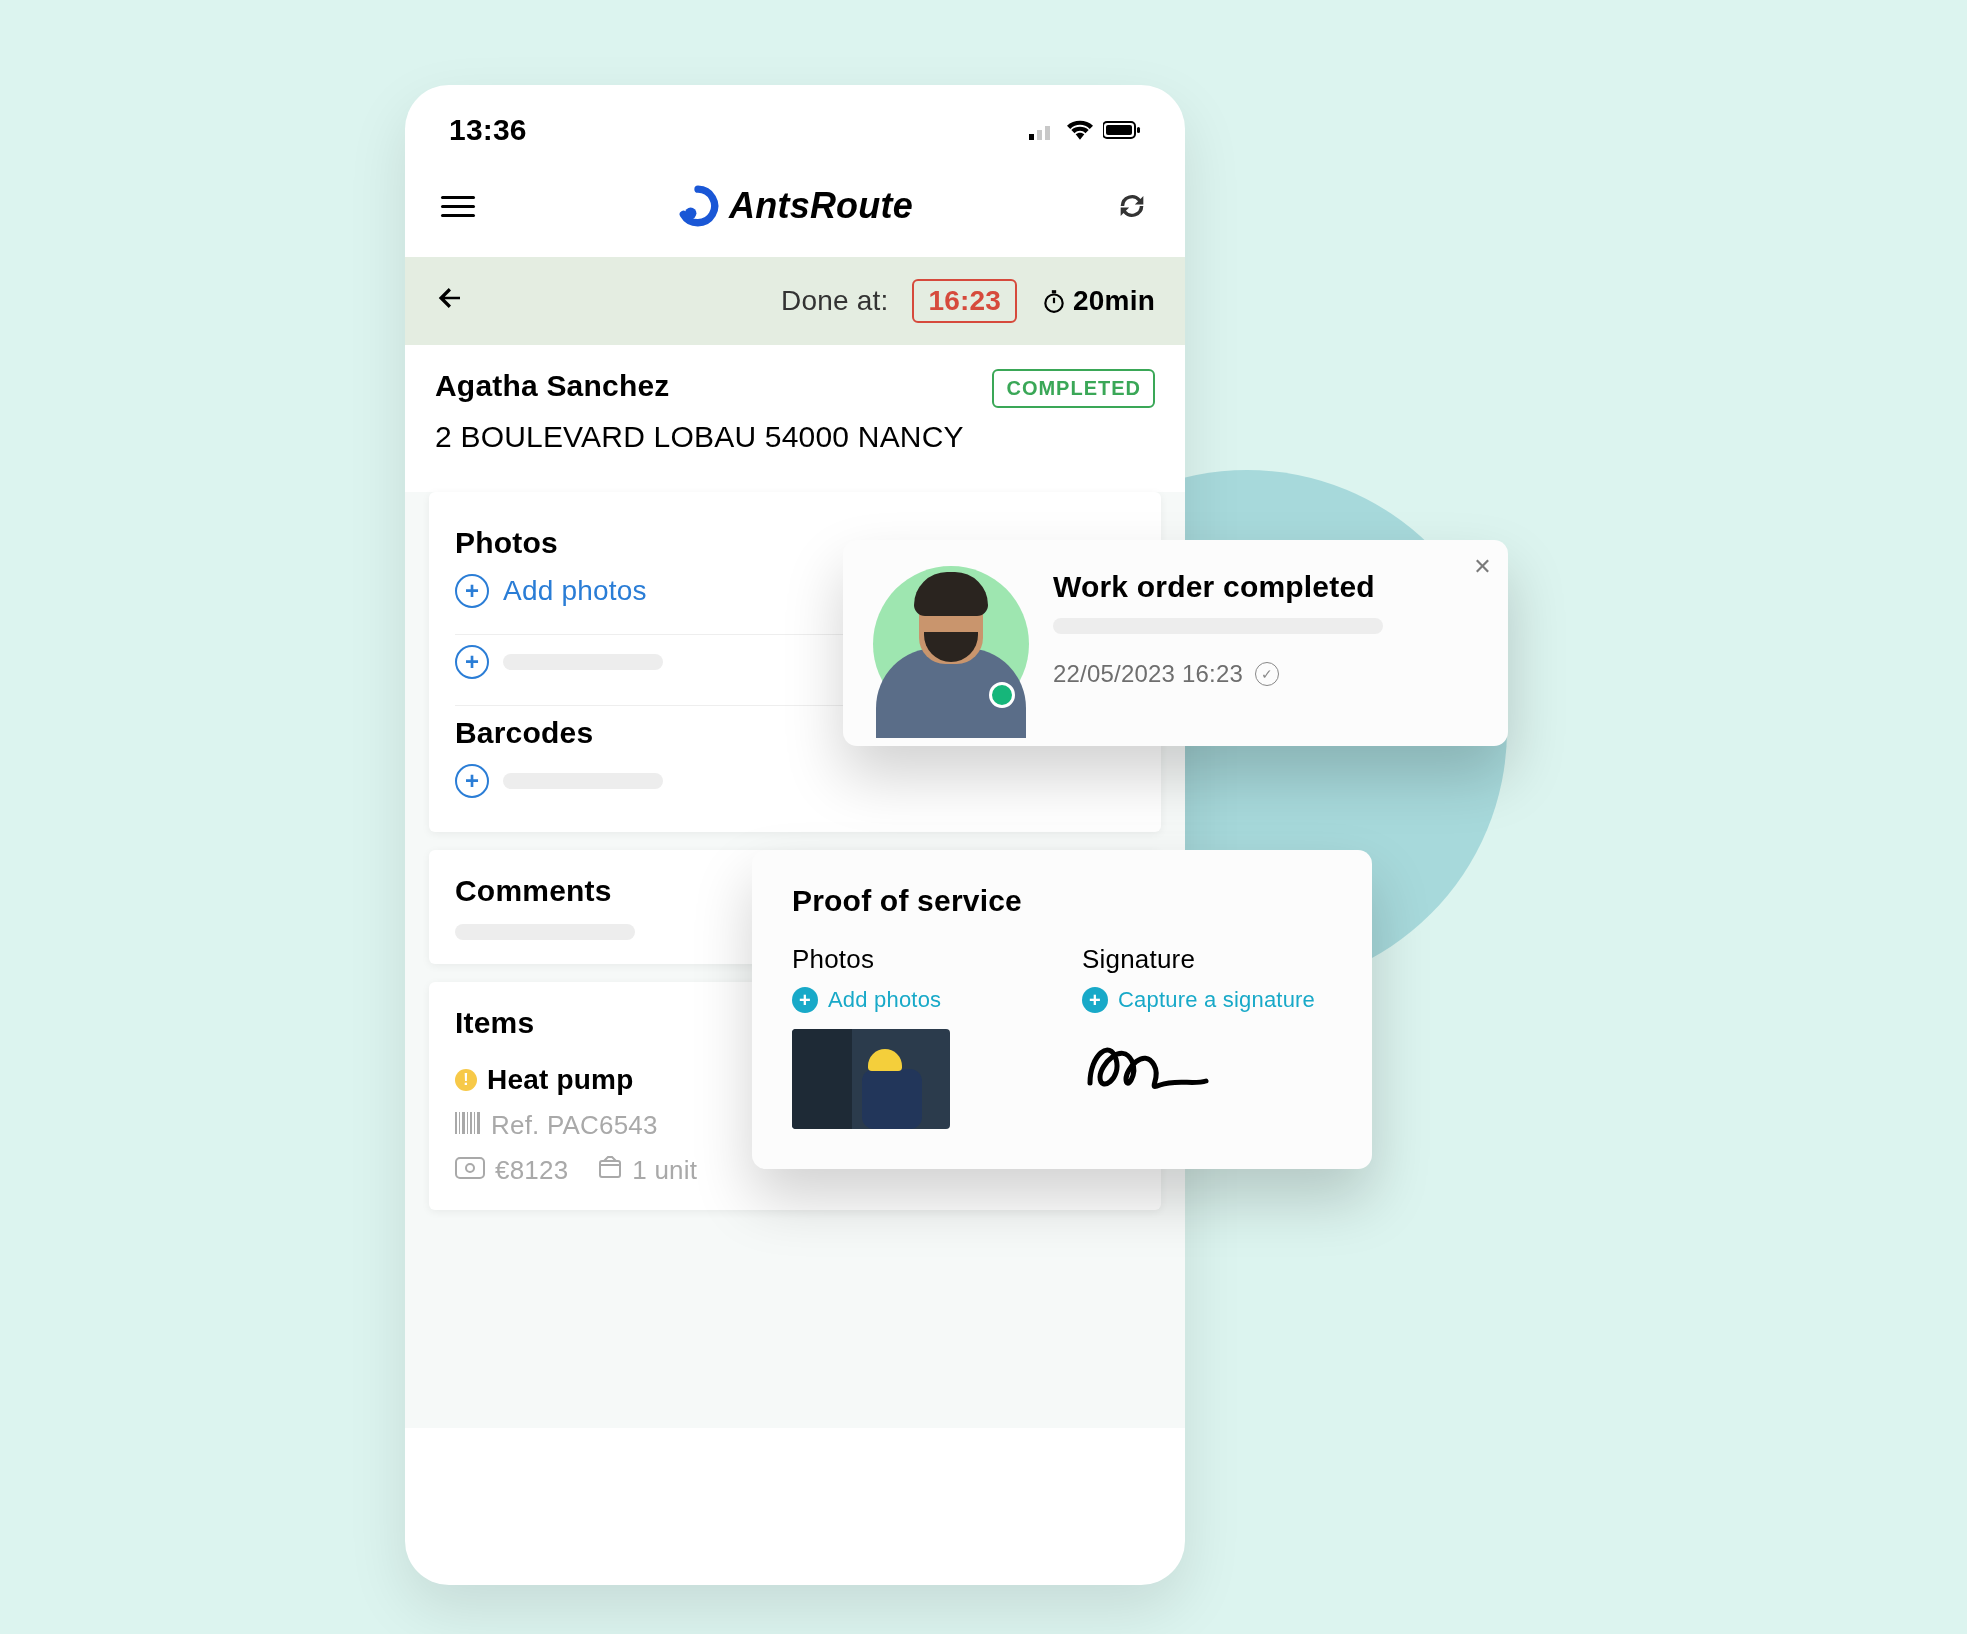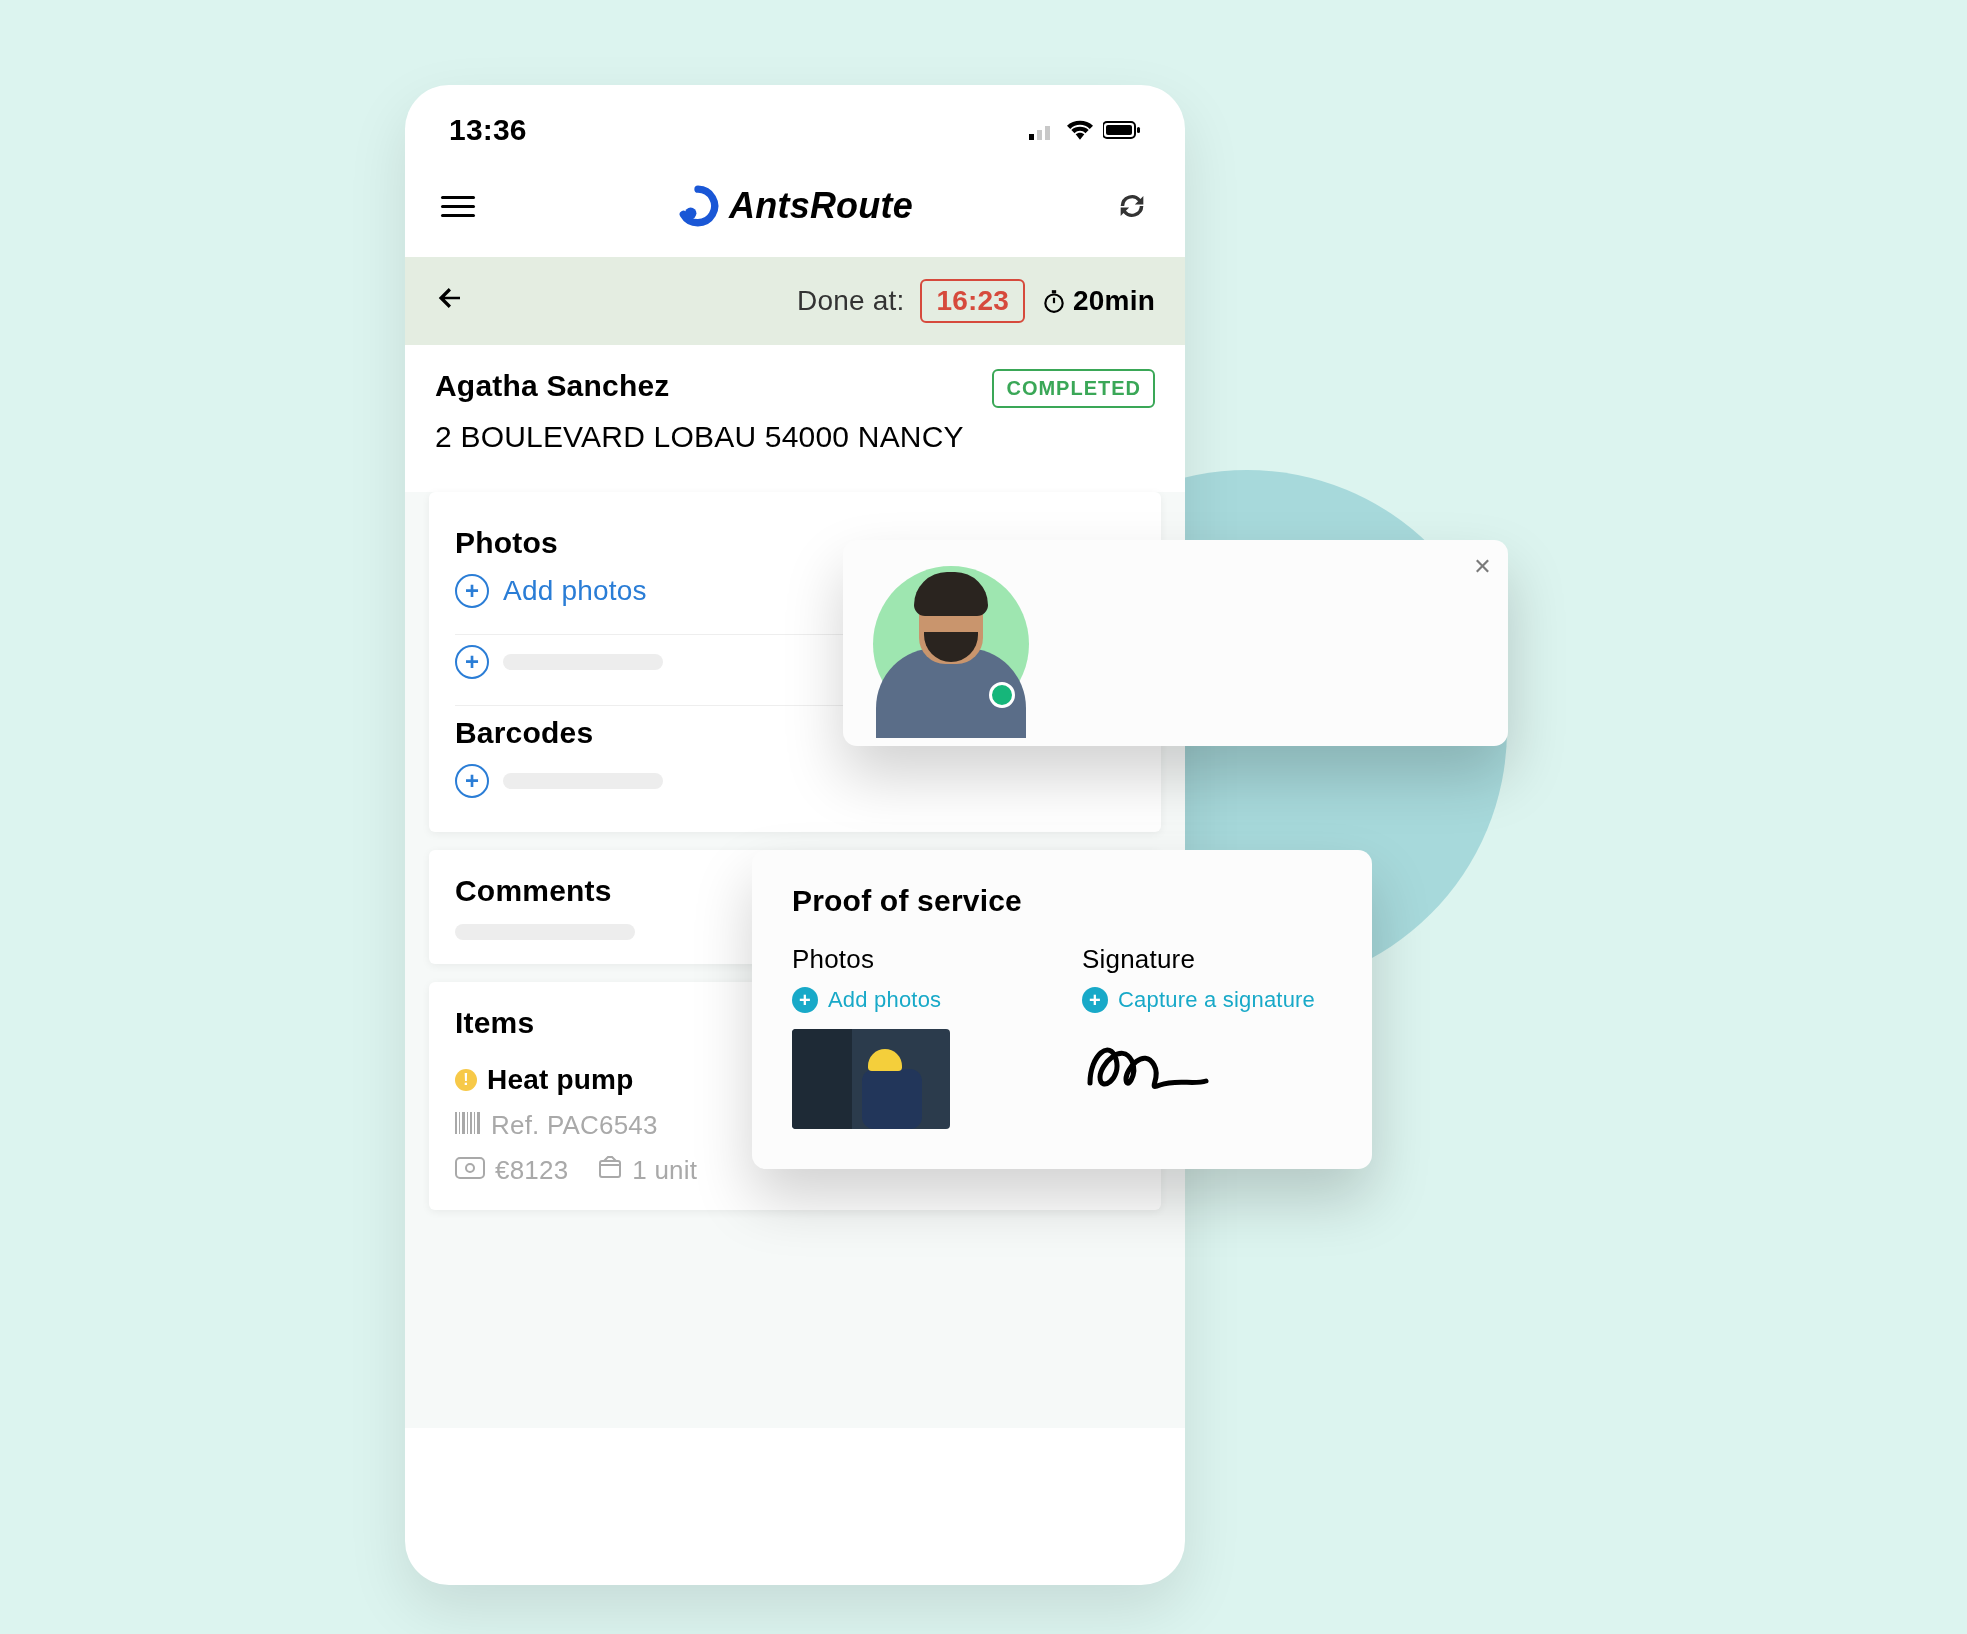--- a/index.html
+++ b/index.html
@@ -50,21 +50,21 @@
   .burger { width:34px; display:flex; flex-direction:column; gap:6px; }
   .burger span { height:3px; background:#000; border-radius:2px; }
   .brand { display:flex; align-items:center; gap:10px; font-size:36px; font-weight:800;font-style:italic; }
   .brand svg { width:42px; height:42px; }
   .refresh { width:34px; height:34px; }
   .done-bar {
     background:#e4ede1;
     display:flex;
     align-items:center;
     padding:22px 30px;
-    gap:16px;
+    gap:24px;
   }
   .back-arrow { font-size:34px; font-weight:600; flex:0 0 auto; }
   .done-spacer { flex:1; }
   .done-label { font-size:28px; color:#333; }
   .done-time {
     border:2px solid #d64a3c;
     color:#d64a3c;
     padding:4px 14px;
     border-radius:6px;
     font-size:28px;
@@ -365,20 +365,28 @@
   <span class="close">✕</span>
   <div class="avatar-wrap">
     <div class="avatar">
       <div class="tshirt"></div>
       <div class="face"></div>
       <div class="hair"></div>
       <div class="beard"></div>
     </div>
     <div class="status-dot"></div>
   </div>
+  <div class="toast-body">
+    <div class="toast-title">Work order completed</div>
+    <div class="toast-bar"></div>
+    <div class="toast-meta">
+      <span>22/05/2023 16:23</span>
+      <span class="check-circle">✓</span>
+    </div>
+  </div>
 </div>
 
 <div class="proof">
   <h2>Proof of service</h2>
   <div class="proof-cols">
     <div class="proof-col">
       <h4>Photos</h4>
       <div class="pill-row">
         <span class="plus-fill">+</span>
         <span>Add photos</span>

